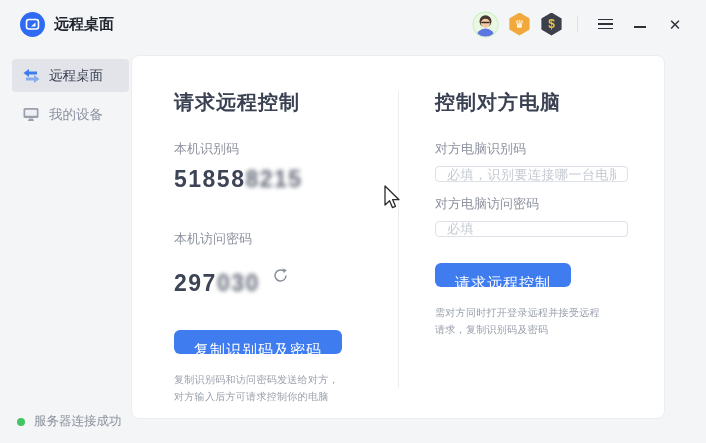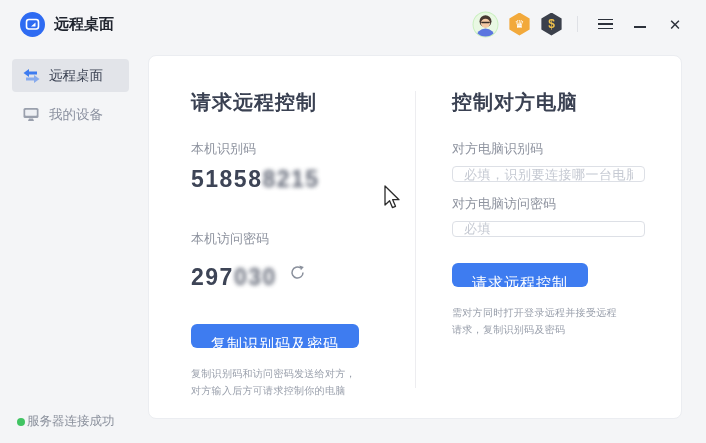--- a/index.html
+++ b/index.html
@@ -54,28 +54,28 @@
   }
   .side-item {
     margin:0 12px 6px 12px; height:33px; border-radius:4px;
     display:flex; align-items:center; gap:9px; padding:0 11px;
     font-size:13.5px; color:#8b91a0;
   }
   .side-item.active { background:#e2e4e9; color:#3a4152; }
   .side-item .ic { width:17px; height:15px; flex:0 0 auto; display:flex; align-items:center; }
   .server-status {
     position:absolute; left:17px; bottom:13px;
-    display:flex; align-items:center; gap:2px;
+    display:flex; align-items:center; gap:9px;
     font-size:12.5px; color:#8b919d;
   }
   .dot { width:8px; height:8px; border-radius:50%; background:#41c463; }
 
   
   .card {
-    position:absolute; left:148px; top:55px; width:534px; height:364px;
+    position:absolute; left:131px; top:55px; width:534px; height:364px;
     background:#fff; border:1px solid #ebedf1; border-radius:8px;
   }
   .card-divider {
     position:absolute; left:50%; top:35px; bottom:30px; width:1px; background:#ededf0;
   }
   .col { position:absolute; top:0; bottom:0; }
   .col-left  { left:0;  width:267px; padding:33px 30px 0 42px; }
   .col-right { left:267px; width:267px; padding:33px 38px 0 36px; }
   .col h2 { font-size:20px; font-weight:bold; color:#3a4152; letter-spacing:1px; margin:0 0 24px 0; }
   .field-label { font-size:13px; color:#8e939f; }
@@ -185,21 +185,21 @@
   <div class="card-divider"></div>
 
   <div class="col col-left">
     <h2>请求远程控制</h2>
 
     <div class="field-label">本机识别码</div>
     <div class="big-code"><span>51858</span><span class="masked">8215</span></div>
 
     <div class="field-label label-2">本机访问密码</div>
     <div class="pwd-row">
-      <div class="big-code" style="margin-top:14px"><span>297</span><span class="masked">030</span></div>
+      <div class="big-code" style="margin-top:20px"><span>297</span><span class="masked">030</span></div>
       <span class="refresh-btn">
         <svg width="15" height="15" viewBox="0 0 15 15">
           <path d="M13 7.5 A5.5 5.5 0 1 1 10.6 3" fill="none" stroke="#8a909c" stroke-width="1.5"></path>
           <polygon points="9.4,0.6 13.8,1.9 10.9,5.2" fill="#8a909c"></polygon>
         </svg>
       </span>
     </div>
 
     <button class="primary-btn">复制识别码及密码</button>
 

